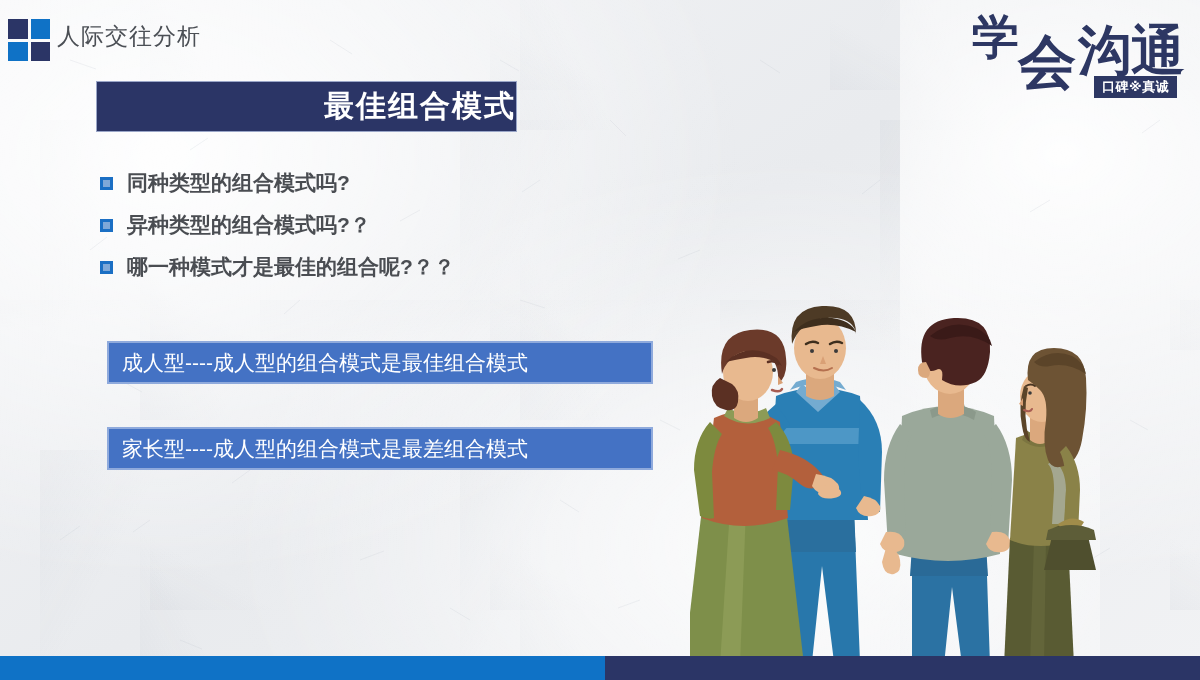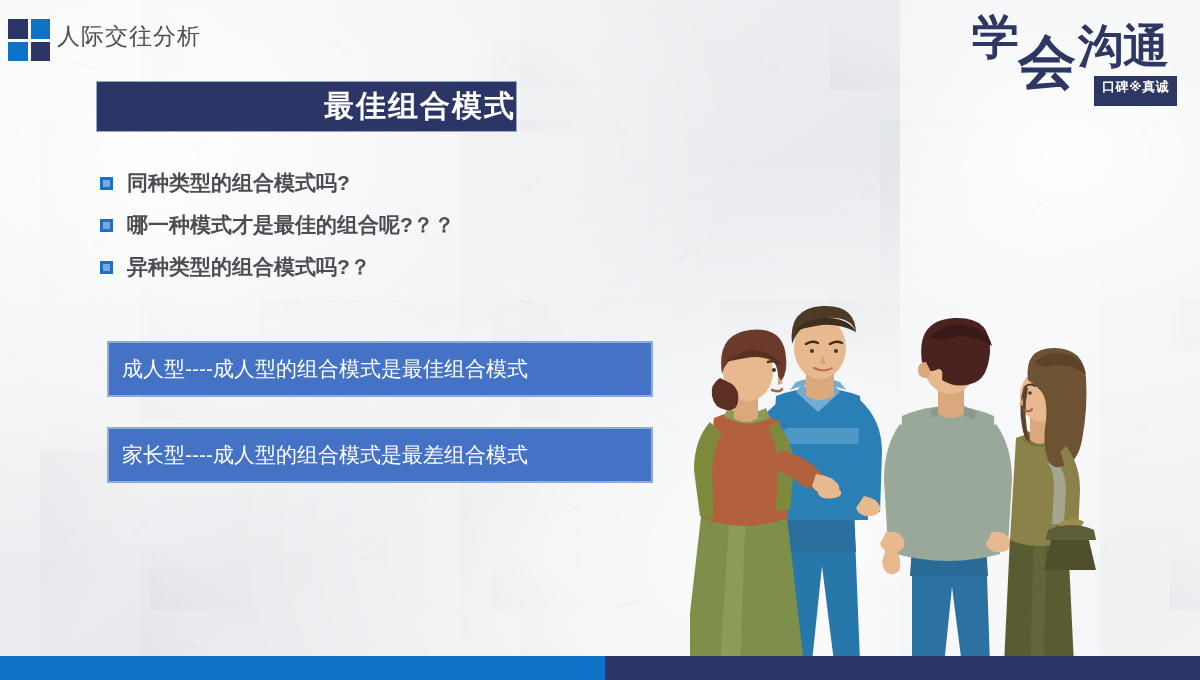--- a/index.html
+++ b/index.html
@@ -94,36 +94,36 @@
     font-size: 58px;
     font-weight: bold;
     font-family: "Liberation Serif", "DejaVu Serif", serif;
     line-height: 1;
     color: #2d3763;
   }
   #brand-goutong {
     position: absolute;
     left: 112px;
     top: 12px;
-    font-size: 46px;
+    font-size: 54px;
     font-weight: bold;
     font-family: "Liberation Serif", "DejaVu Serif", serif;
     letter-spacing: -1px;
     line-height: 1;
     color: #2d3763;
   }
   #brand-badge {
     position: absolute;
     left: 128px;
     top: 64px;
     background: #2d3763;
     color: #ffffff;
     font-size: 13px;
     font-weight: bold;
-    padding: 3px 7px 12px 7px;
+    padding: 3px 7px 4px 7px;
     letter-spacing: 0.5px;
     white-space: nowrap;
     border: 1px solid #2d3763;
     line-height: 1;
   }
 
   
   #title-banner {
     position: absolute;
     left: 96px;
@@ -183,21 +183,21 @@
     line-height: 26px;
     white-space: nowrap;
     font-weight: bold;
   }
 
   
   .hl-bar {
     position: absolute;
     left: 107px;
     width: 546px;
-    height: 56px;
+    height: 43px;
     background: #4472c4;
     border: 2px solid #8faadc;
     box-sizing: border-box;
     display: flex;
     align-items: center;
   }
   #hl-bar-1 { top: 341px; }
   #hl-bar-2 { top: 427px; text-align: center; }
   .hl-text {
     color: #ffffff;
@@ -290,25 +290,25 @@
     <span id="title-banner-text">最佳组合模式</span>
   </div>
 
   <div id="bullets">
     <div class="bullet-row">
       <span class="bullet-marker"></span>
       <span class="bullet-text">同种类型的组合模式吗?</span>
     </div>
     <div class="bullet-row">
       <span class="bullet-marker"></span>
-      <span class="bullet-text">哪一种模式才是最佳的组合呢?？？</span>
+      <span class="bullet-text">异种类型的组合模式吗?？</span>
     </div>
     <div class="bullet-row">
       <span class="bullet-marker"></span>
-      <span class="bullet-text">异种类型的组合模式吗?？</span>
+      <span class="bullet-text">哪一种模式才是最佳的组合呢?？？</span>
     </div>
   </div>
 
   <div class="hl-bar" id="hl-bar-1">
     <span class="hl-text">成人型----成人型的组合模式是最佳组合模式</span>
   </div>
   <div class="hl-bar" id="hl-bar-2">
     <span class="hl-text">家长型----成人型的组合模式是最差组合模式</span>
   </div>
 

